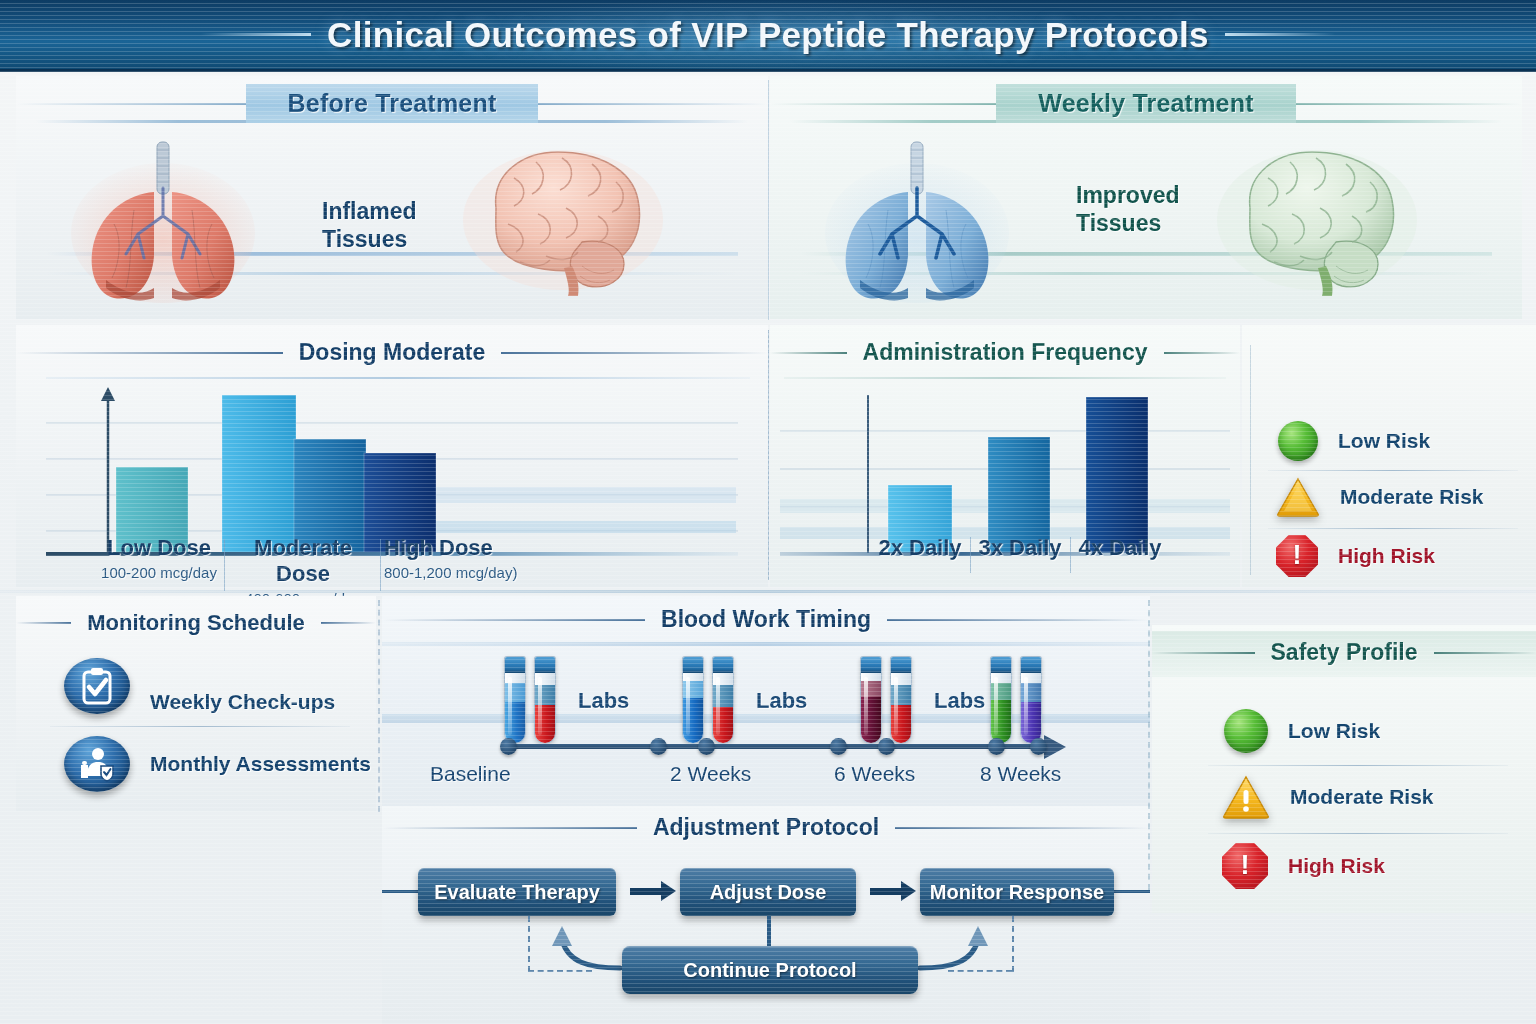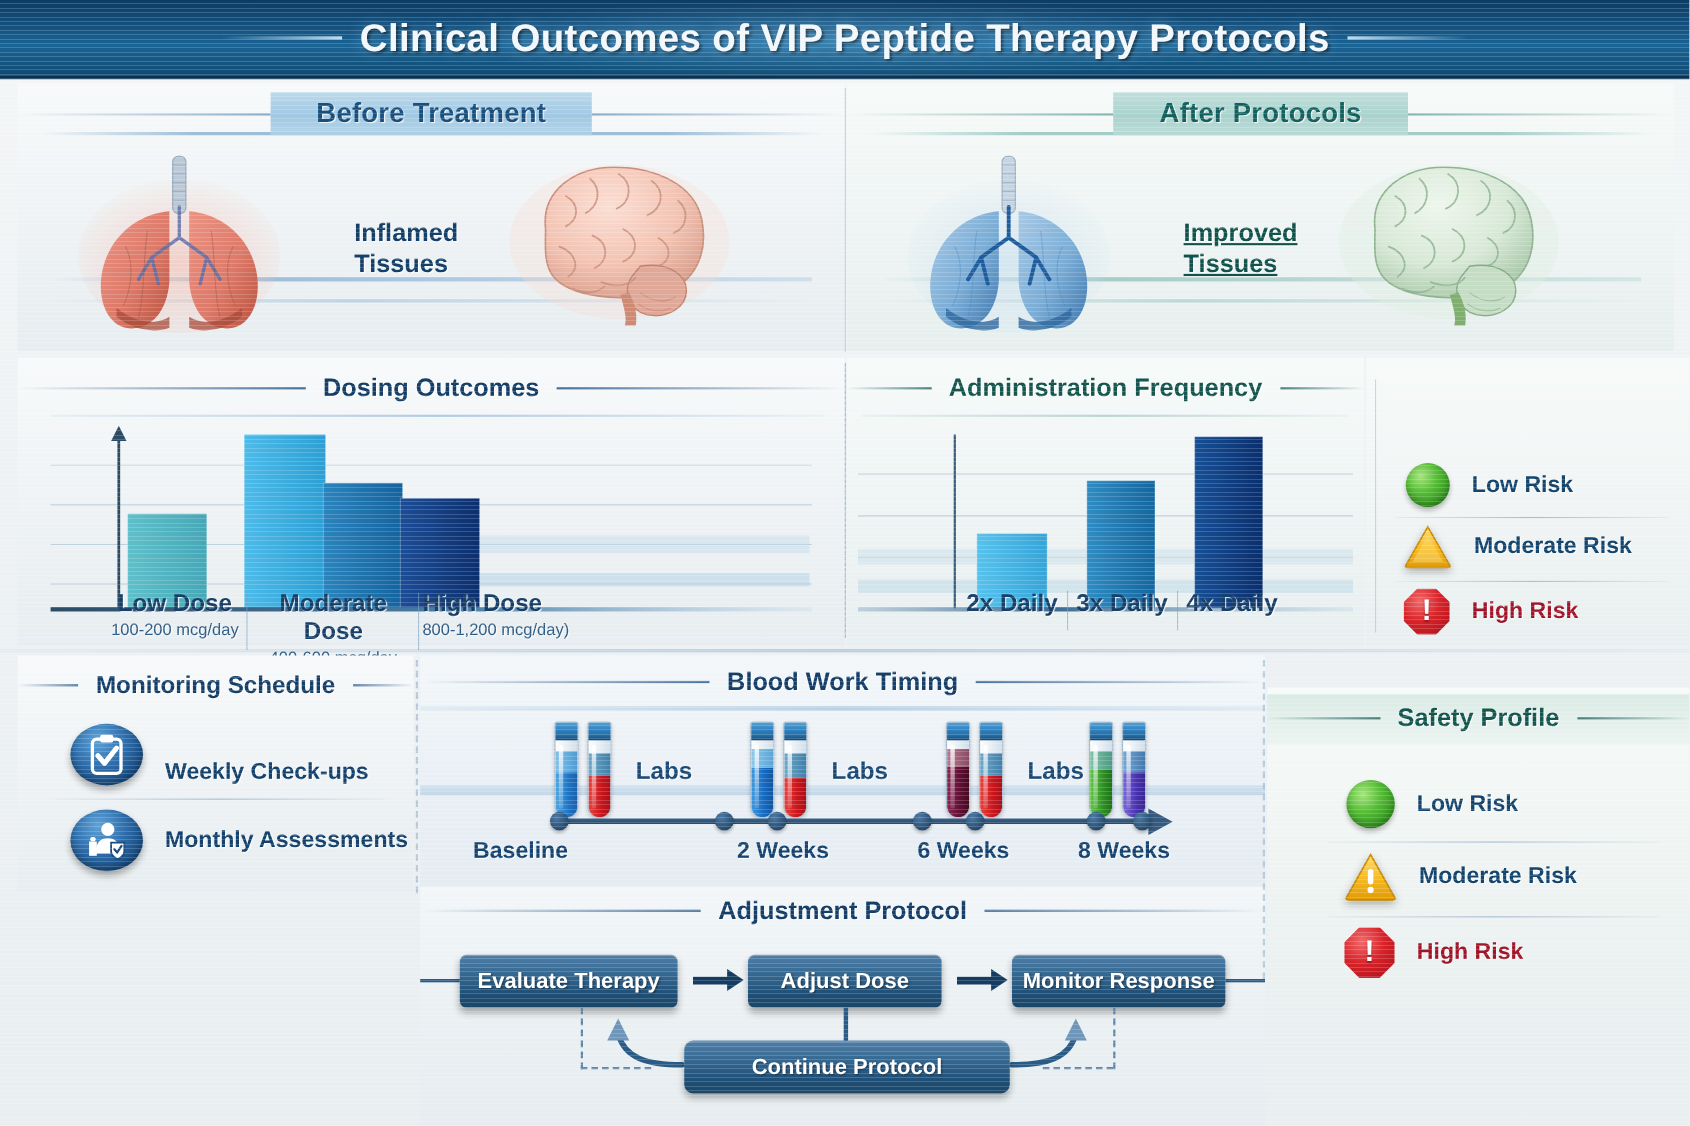--- a/index.html
+++ b/index.html
@@ -117,21 +117,21 @@
   .tube .shine { position:absolute; left:3px; top:20px; width:4px; bottom:8px;
       background:linear-gradient(180deg, rgba(255,255,255,.85), rgba(255,255,255,.15)); border-radius:3px; }
   .labs { position:absolute; font-size:22px; font-weight:bold; color:#1c4a76;
       text-shadow:1px 1px 1px rgba(255,255,255,.9); }
   .tl-line { position:absolute; height:5px; background:linear-gradient(180deg,#3b6288,#26496c); border-radius:2px; }
   .tl-arrow { position:absolute; width:0; height:0;
       border-top:12px solid transparent; border-bottom:12px solid transparent; border-left:22px solid #36597e; }
   .tl-dot { position:absolute; width:17px; height:17px; border-radius:50%;
       background: radial-gradient(circle at 35% 30%, #4d7aa4, #254a6e 70%, #1b3a58);
       box-shadow:0 2px 3px rgba(0,0,0,.3); }
-  .tl-lbl { position:absolute; font-size:21px; font-weight:bold; color:#164470;
+  .tl-lbl { position:absolute; font-size:21px; font-weight:normal; color:#164470;
       text-shadow:1px 1px 1px rgba(255,255,255,.9); white-space:nowrap; }
 
   
   .flow-box { position:absolute; display:flex; align-items:center; justify-content:center;
      border-radius:6px; color:#fff; font-size:20px; font-weight:bold;
      background:linear-gradient(180deg,#4f7ea6 0%, #366a93 35%, #1f4f77 75%, #1a4668 100%);
      box-shadow:0 4px 7px rgba(0,0,0,.3), inset 0 1px 0 rgba(255,255,255,.28);
      text-shadow:1px 1px 2px rgba(0,0,0,.45); white-space:nowrap; }
   .flow-arrow { position:absolute; height:7px; background:#153d61; }
   .flow-arrow::after { content:''; position:absolute; right:-14px; top:-7px;
@@ -241,21 +241,21 @@
     <div class="panel-inner" style="background:linear-gradient(180deg,#f6faf9 0%, #eef4f3 55%, #e6efee 100%);"></div>
     <div class="hband" style="left:20px; right:20px; top:44px;
         background:linear-gradient(90deg,rgba(160,210,205,0),rgba(110,175,168,.6) 20%,rgba(110,175,168,.6) 80%,rgba(160,210,205,0));"></div>
     <div class="hband" style="left:30px; right:30px; top:176px; height:4px;
         background:linear-gradient(90deg,rgba(160,205,200,0),rgba(100,165,158,.5) 30%,rgba(150,200,196,.28));"></div>
     <div class="hband" style="left:30px; right:30px; top:196px; height:3px;
         background:linear-gradient(90deg,rgba(160,205,200,0),rgba(120,180,175,.4) 40%,rgba(160,205,200,0));"></div>
 
     <div class="hdr-banner" style="top:8px;">
       <div class="banner-line teal"></div>
-      <div class="banner-box teal">After Protocols</div>
+      <div class="banner-box teal">Weekly Treatment</div>
       <div class="banner-line teal r"></div>
     </div>
 
     <svg width="190" height="165" style="position:absolute; left:52px; top:62px;" viewBox="0 0 190 165">
       <defs>
         <linearGradient id="lgB" x1="0" y1="0" x2="1" y2="1">
           <stop offset="0%" stop-color="#a8c9e6"></stop>
             <stop offset="55%" stop-color="#7badd6"></stop>
             <stop offset="100%" stop-color="#3f76ad"></stop>
         </linearGradient>
@@ -279,21 +279,21 @@
       <g stroke="#4c84b8" stroke-width="1" opacity=".4" fill="none">
         <path d="M46 86 C54 100 52 124 44 140"></path>
           <path d="M66 72 C62 96 64 128 58 150"></path>
         <path d="M144 86 C136 100 138 124 146 140"></path>
           <path d="M124 72 C128 96 126 128 132 150"></path>
       </g>
       <path d="M38 142 C56 156 74 158 86 150 L86 160 C70 166 50 160 38 150 Z" fill="#2d689f" opacity=".8"></path>
       <path d="M152 142 C134 156 116 158 104 150 L104 160 C120 166 140 160 152 150 Z" fill="#2d689f" opacity=".8"></path>
     </svg>
 
-    <div class="organ-label" style="left:306px; top:122px; color:#11534c;text-decoration:underline;">
+    <div class="organ-label" style="left:306px; top:106px; color:#11534c;">
       <div>Improved</div>
       <div>Tissues</div>
     </div>
 
     <svg width="215" height="160" style="position:absolute; left:440px; top:62px;" viewBox="0 0 215 160">
       <defs>
         <radialGradient id="brG" cx="40%" cy="30%" r="75%">
           <stop offset="0%" stop-color="#eef6ec"></stop>
             <stop offset="60%" stop-color="#d7e8d6"></stop>
             <stop offset="100%" stop-color="#a8c7a8"></stop>
@@ -320,21 +320,21 @@
           <path d="M124 138 C134 146 146 146 154 142"></path>
       </g>
       <path d="M108 130 C112 144 114 152 112 158 L122 158 C124 146 120 136 116 128 Z" fill="#7fae6e"></path>
     </svg>
   </div>
 
   <div class="panel" style="left:16px; top:325px; width:752px; height:262px;">
     <div class="panel-inner"></div>
     <div class="sec-head blue" style="top:14px;">
       <div class="rl"></div>
-      <div class="txt">Dosing Outcomes</div>
+      <div class="txt">Dosing Moderate</div>
       <div class="rl r"></div>
     </div>
     <div class="hband" style="left:30px; right:18px; top:52px; height:2px; background:linear-gradient(90deg,rgba(160,195,225,.15),rgba(150,185,215,.7),rgba(160,195,225,.1));"></div>
 
     <svg width="752" height="200" style="position:absolute;left:0;top:56px;">
       <defs>
         <linearGradient id="dg0" x1="0" y1="0" x2="1" y2="0">
             <stop offset="0%" stop-color="#5fc0cb"></stop>
             <stop offset="100%" stop-color="#46a8b7"></stop>
           </linearGradient>

